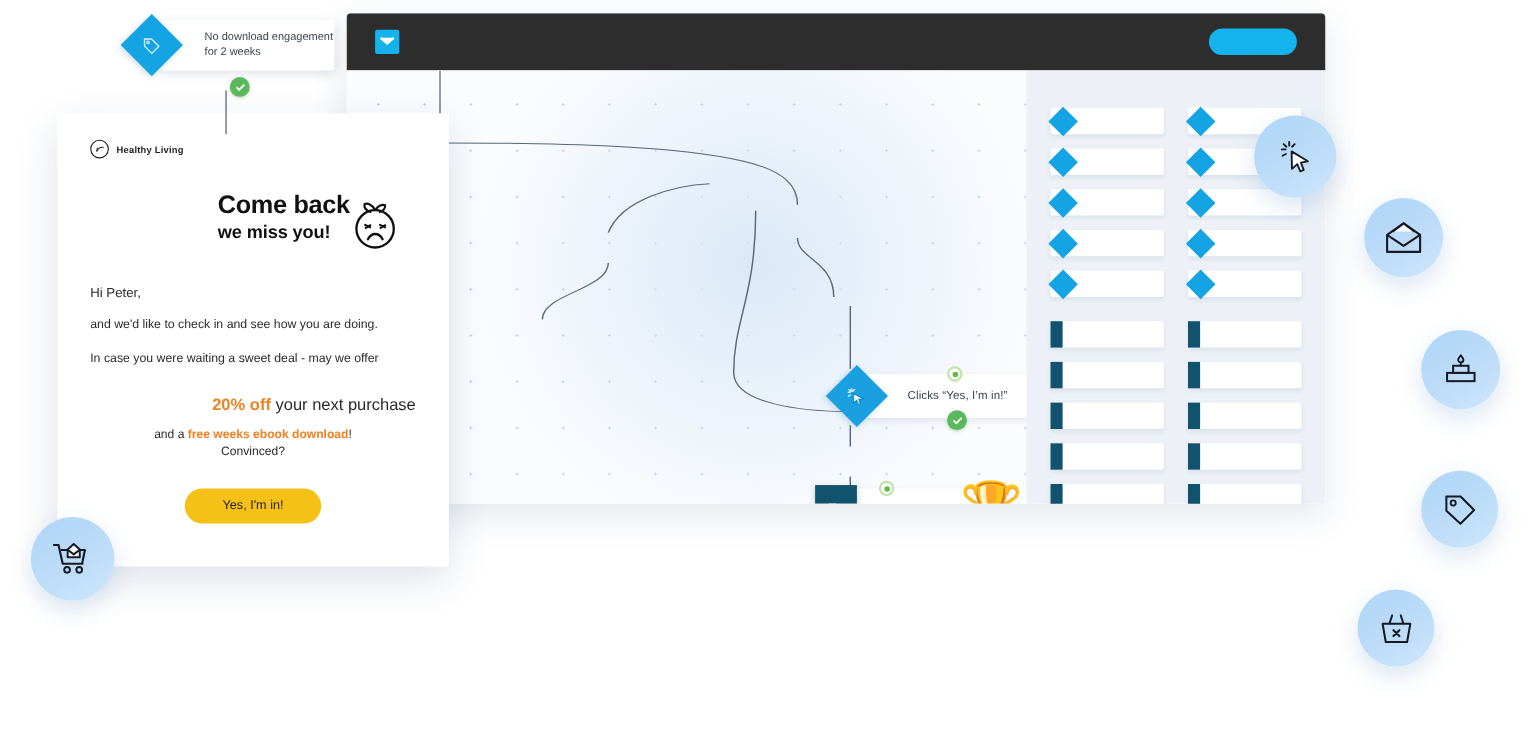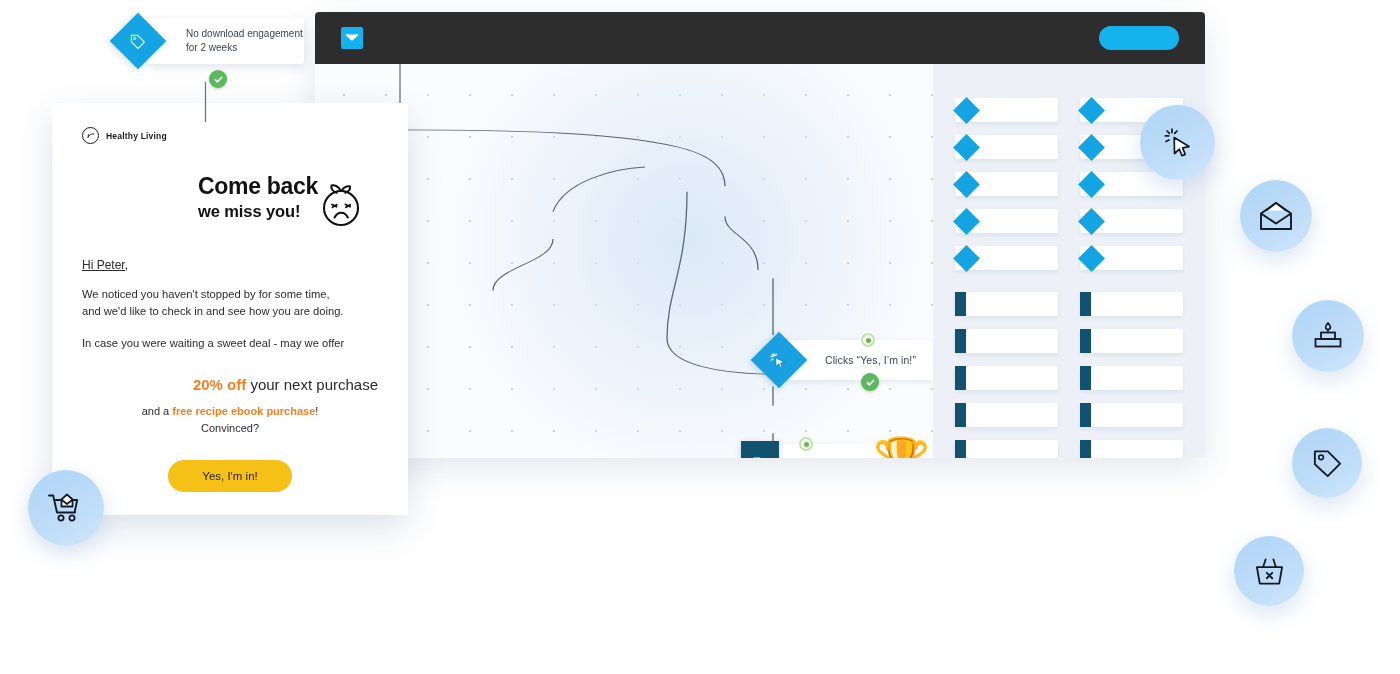--- a/index.html
+++ b/index.html
@@ -120,21 +120,21 @@
   .brand { display: flex; align-items: center; gap: 7px; margin-bottom: 30px; }
   .brand-mark {
     width: 17px; height: 17px; border-radius: 50%; border: 1.3px solid #1c1c1c;
     display: flex; align-items: center; justify-content: center;
   }
   .brand-name { font-size: 8.5px; font-weight: bold; color: #1c1c1c; letter-spacing: .2px; }
   .headline-row { display: flex; align-items: flex-start; justify-content: flex-end; }
   .h1 { font-size: 23px; font-weight: bold; color: #111; line-height: 1.12; letter-spacing: -.3px; }
   .h2 { font-size: 16.5px; font-weight: bold; color: #111; letter-spacing: -.1px; margin-top: 2px;}
   .sadface { margin-right: 14px; margin-top: 4px; }
-  .greet { font-size: 12px; color: #2b2b2b; margin-top: 26px; text-decoration: underline; }
+  .greet { font-size: 12px; color: #2b2b2b; margin-top: 26px; }
   .para { font-size: 11.2px; color: #2b2b2b; line-height: 1.55; margin-top: 14px; }
   .offer { font-size: 15px; color: #2b2b2b; text-align: right; margin-top: 24px; }
   .offer b { color: #f08123; font-weight: bold; }
   .offer2 { font-size: 11px; color: #2b2b2b; text-align: center; margin-top: 10px; line-height:1.5;}
   .offer2 .orange { color: #f08123; font-weight: bold; }
   .cta-wrap { text-align: center; margin-top: 24px; }
   .cta {
     background: #f5c117; border: none; border-radius: 20px;
     padding: 10px 34px; font-size: 11.5px; color: #242424;
     font-family: "Liberation Sans", sans-serif; cursor: pointer;
@@ -384,30 +384,29 @@
           <path d="M23.5 13c2-4 6-5.5 8.5-4.5 .8 2.6-1.5 5.6-5.5 6.5" fill="none" stroke="#111" stroke-width="2"></path>
           <path d="M14 26.5l4.5 2.2M14.5 29.2l4.2-2.4" stroke="#111" stroke-width="1.9" stroke-linecap="round"></path>
           <path d="M27.5 26.5l4.5 2.2M28 29.2l4.2-2.4" stroke="#111" stroke-width="1.9" stroke-linecap="round"></path>
           <path d="M16.5 39.5c1.8-3.4 4.2-4.8 6.7-4.8s4.9 1.4 6.6 4.8" fill="none" stroke="#111" stroke-width="2.1" stroke-linecap="round"></path>
         </svg>
       </span>
     </div>
 
     <div class="greet">Hi Peter,</div>
     <div class="para">
-      <div>We noticed you haven't stopped by for some time,</div>
       <div>and we'd like to check in and see how you are doing.</div>
     </div>
     <div class="para">In case you were waiting a sweet deal - may we offer</div>
 
     <div class="offer">
       <b>20% off</b><span> your next purchase</span>
     </div>
     <div class="offer2">
-      <span>and a </span><span class="orange">free recipe ebook purchase</span><span>!</span>
+      <span>and a </span><span class="orange">free weeks ebook download</span><span>!</span>
       <div>Convinced?</div>
     </div>
 
     <div class="cta-wrap">
       <button class="cta">Yes, I'm in!</button>
     </div>
   </div>
 
   <div class="bubble" style="left:1140px; top:105px; width:75px; height:75px;">
     <svg width="34" height="34" viewBox="0 0 34 34">

